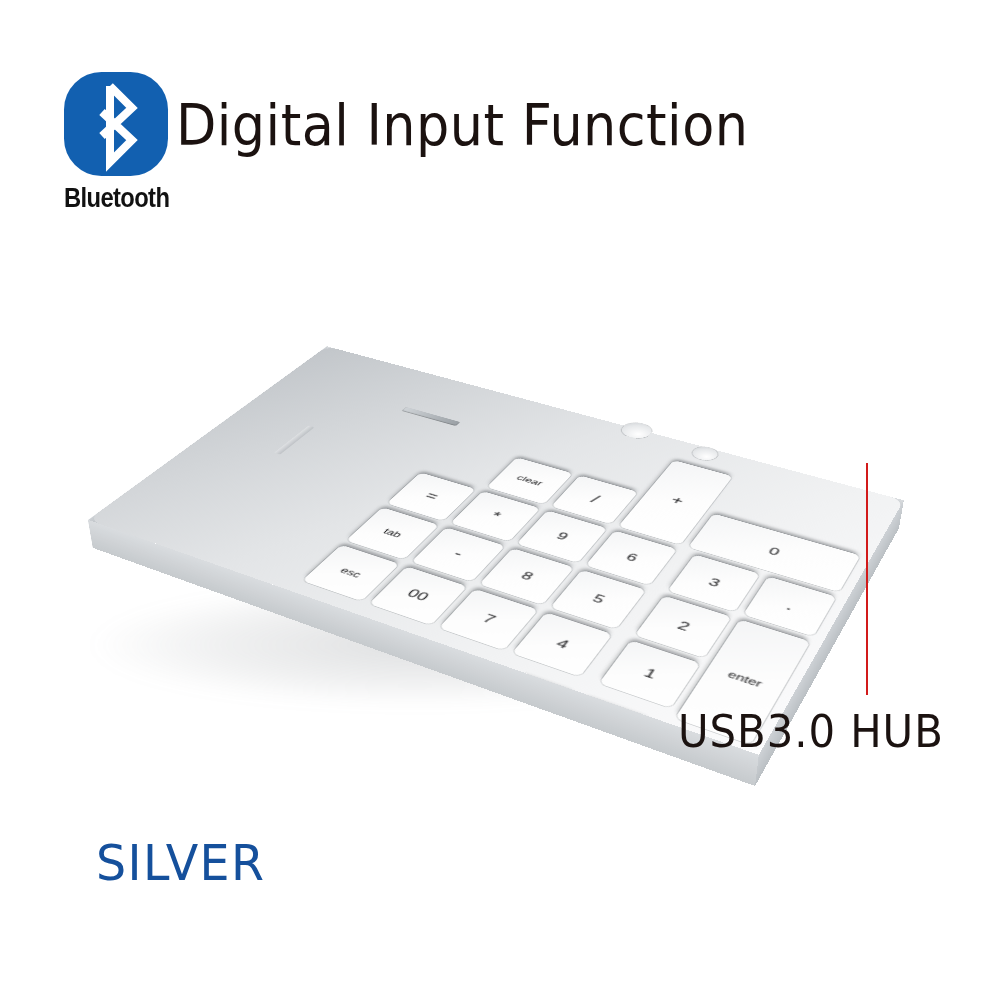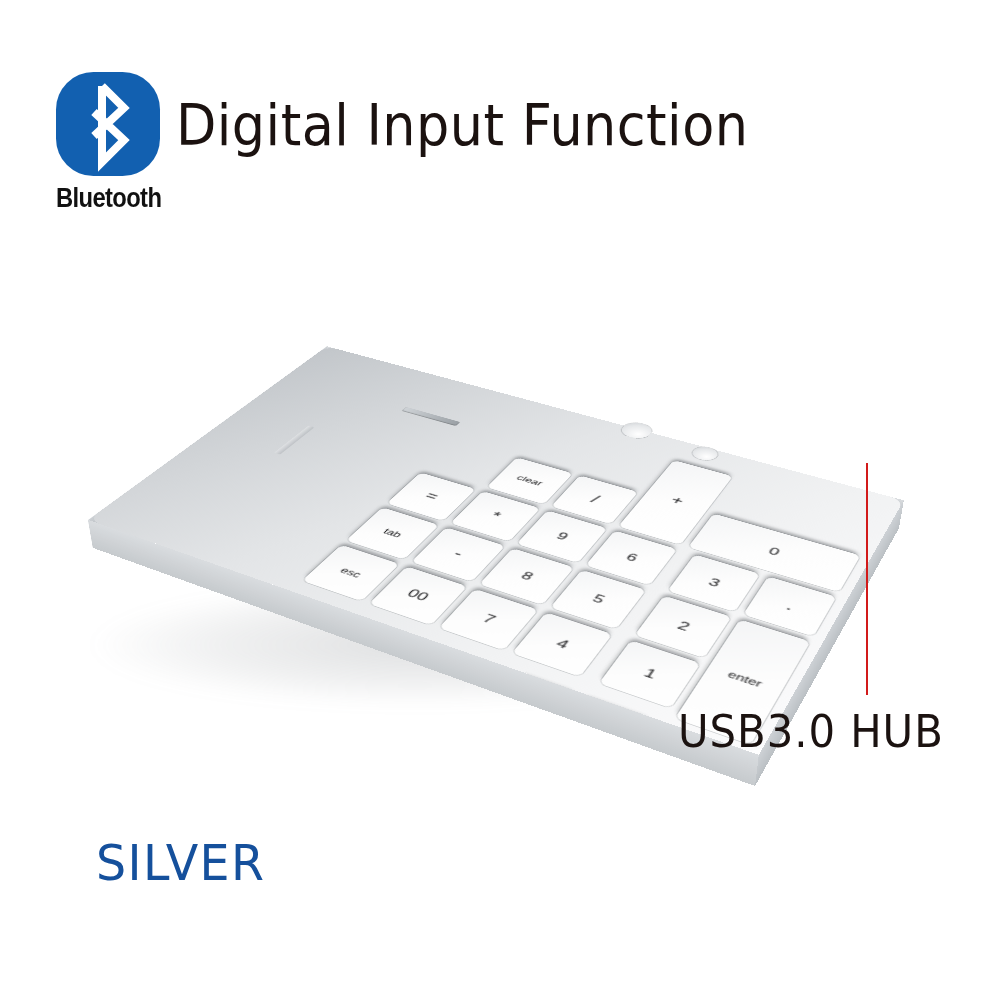--- a/index.html
+++ b/index.html
@@ -4,21 +4,21 @@
 <title>Product Image</title>
 <style>
   html,body{margin:0;padding:0;background:#fff;}
   body{
     width:1000px;height:1000px;position:relative;overflow:hidden;
     font-family:"Liberation Sans","DejaVu Sans",sans-serif;
     background:#ffffff;
   }
 
   
-  #bt-badge{position:absolute;left:56px;top:72px;width:118px;height:140px;}
+  #bt-badge{position:absolute;left:64px;top:72px;width:118px;height:140px;}
   #bt-logo{
     width:104px;height:104px;background:#1260b0;
     border-radius:42% / 42%;
     border-radius:48px 48px 48px 48px;
     position:relative;
     box-shadow:none;
   }
   #bt-logo.squircle{
     border-radius:36%;
   }

